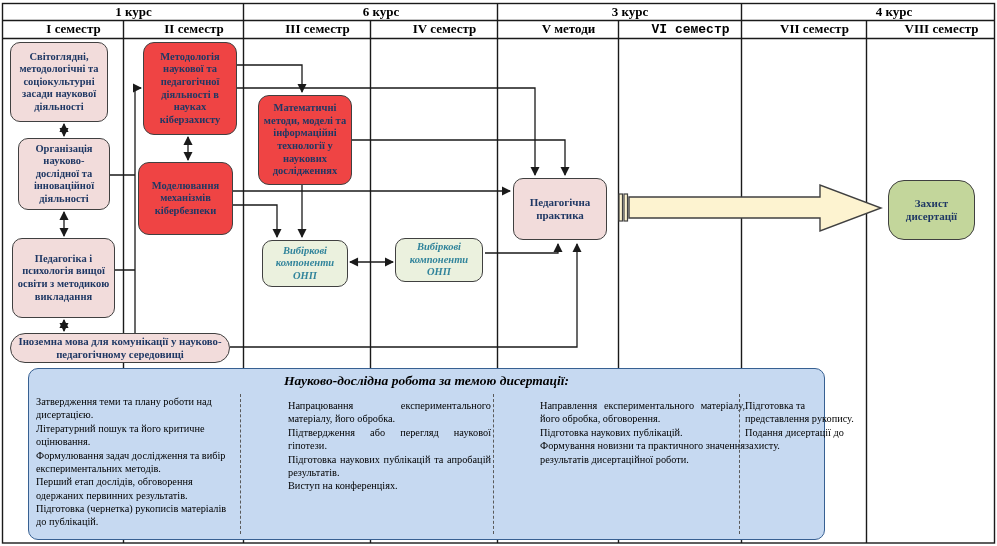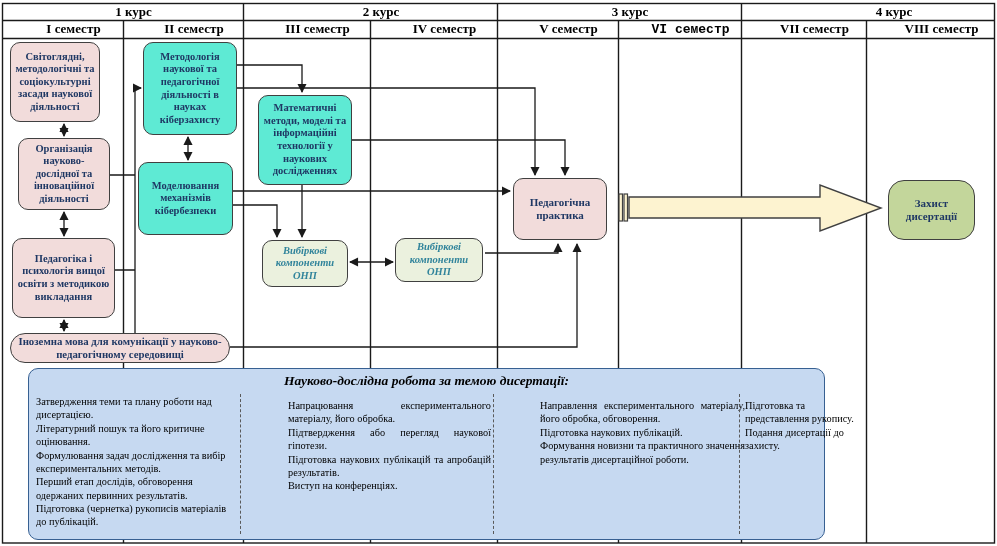--- a/index.html
+++ b/index.html
@@ -12,21 +12,21 @@
     position:absolute;display:flex;align-items:center;justify-content:center;
     font-weight:bold;font-size:13px;color:#000;z-index:1;padding-left:11px;
   }
   .box{
     position:absolute;z-index:2;display:flex;align-items:center;justify-content:center;
     text-align:center;font-weight:bold;font-size:10.5px;line-height:1.2;
     border:1.4px solid #404040;border-radius:10px;padding:2px 3px;box-sizing:border-box;
     color:#1F3864;
   }
   .pink{background:#F2DCDB;}
-  .blue{background:#5eead4;}
+  .blue{background:#ef4444;border-radius:11px;}
   .palegreen{background:#EBF1DE;color:#31849B;font-style:italic;}
   .green{background:#C3D69B;border-radius:16px;}
   .stadium{border-radius:15px;}
   #ndr{
     position:absolute;left:28px;top:368px;width:797px;height:172px;z-index:2;
     background:#C6D9F1;border:1.6px solid #376092;border-radius:10px;box-sizing:border-box;
   }
   .ndr-title{
     position:absolute;left:0;right:0;top:4px;text-align:center;
     font-weight:bold;font-style:italic;font-size:13.5px;color:#000;
@@ -102,21 +102,21 @@
       <rect x="619" y="194" width="3.5" height="27" fill="#FDF3D0" stroke="#404040" stroke-width="1.2"></rect>
       <rect x="624" y="194" width="3.5" height="27" fill="#FDF3D0" stroke="#404040" stroke-width="1.2"></rect>
       <polygon points="629,197 820,197 820,185 881,208 820,231 820,218 629,218" fill="#FDF3D0" stroke="#404040" stroke-width="1.4"></polygon>
     </g>
   </svg>
 
   <div class="hcell" style="left:2px;top:3px;width:241px;height:17px;">
       <span>1 курс</span>
     </div>
   <div class="hcell" style="left:243px;top:3px;width:254px;height:17px;">
-      <span>2 курс</span>
+      <span>6 курс</span>
     </div>
   <div class="hcell" style="left:497px;top:3px;width:244px;height:17px;">
       <span>3 курс</span>
     </div>
   <div class="hcell" style="left:741px;top:3px;width:284px;height:17px;">
       <span>4 курс</span>
     </div>
 
   <div class="hcell" style="left:2px;top:20px;width:121px;height:18px;">
       <span>I семестр</span>
@@ -124,33 +124,33 @@
   <div class="hcell" style="left:123px;top:20px;width:120px;height:18px;">
       <span>II семестр</span>
     </div>
   <div class="hcell" style="left:243px;top:20px;width:127px;height:18px;">
       <span>III семестр</span>
     </div>
   <div class="hcell" style="left:370px;top:20px;width:127px;height:18px;">
       <span>IV семестр</span>
     </div>
   <div class="hcell" style="left:497px;top:20px;width:121px;height:18px;">
-      <span>V семестр</span>
+      <span>V методи</span>
     </div>
   <div class="hcell" style="left:618px;top:20px;width:123px;height:18px;font-family:Liberation Mono, monospace;">
       <span>VI семестр</span>
     </div>
   <div class="hcell" style="left:741px;top:20px;width:125px;height:18px;">
       <span>VII семестр</span>
     </div>
   <div class="hcell" style="left:866px;top:20px;width:129px;height:18px;">
       <span>VIII семестр</span>
     </div>
 
-  <div class="box pink" style="left:10px;top:42px;width:90px;height:80px;">Світоглядні, методологічні та соціокультурні засади наукової діяльності</div>
+  <div class="box pink" style="left:10px;top:42px;width:98px;height:80px;">Світоглядні, методологічні та соціокультурні засади наукової діяльності</div>
   <div class="box pink" style="left:18px;top:138px;width:92px;height:72px;">Організація науково-дослідної та інноваційної діяльності</div>
   <div class="box pink" style="left:12px;top:238px;width:103px;height:80px;">Педагогіка і психологія вищої освіти з методикою викладання</div>
   <div class="box pink stadium" style="left:10px;top:333px;width:220px;height:30px;font-size:10.8px;">Іноземна мова для комунікації у науково-педагогічному середовищі</div>
   <div class="box blue" style="left:143px;top:42px;width:94px;height:93px;">Методологія наукової та педагогічної діяльності в науках кіберзахисту</div>
   <div class="box blue" style="left:138px;top:162px;width:95px;height:73px;">Моделювання механізмів кібербезпеки</div>
   <div class="box blue" style="left:258px;top:95px;width:94px;height:90px;">Математичні методи, моделі та інформаційні технології у наукових дослідженнях</div>
   <div class="box palegreen" style="left:262px;top:240px;width:86px;height:47px;">Вибіркові компоненти ОНП</div>
   <div class="box palegreen" style="left:395px;top:238px;width:88px;height:44px;">Вибіркові компоненти ОНП</div>
   <div class="box pink" style="left:513px;top:178px;width:94px;height:62px;font-size:11px;">Педагогічна практика</div>
   <div class="box green" style="left:888px;top:180px;width:87px;height:60px;font-size:11px;">Захист дисертації</div>

